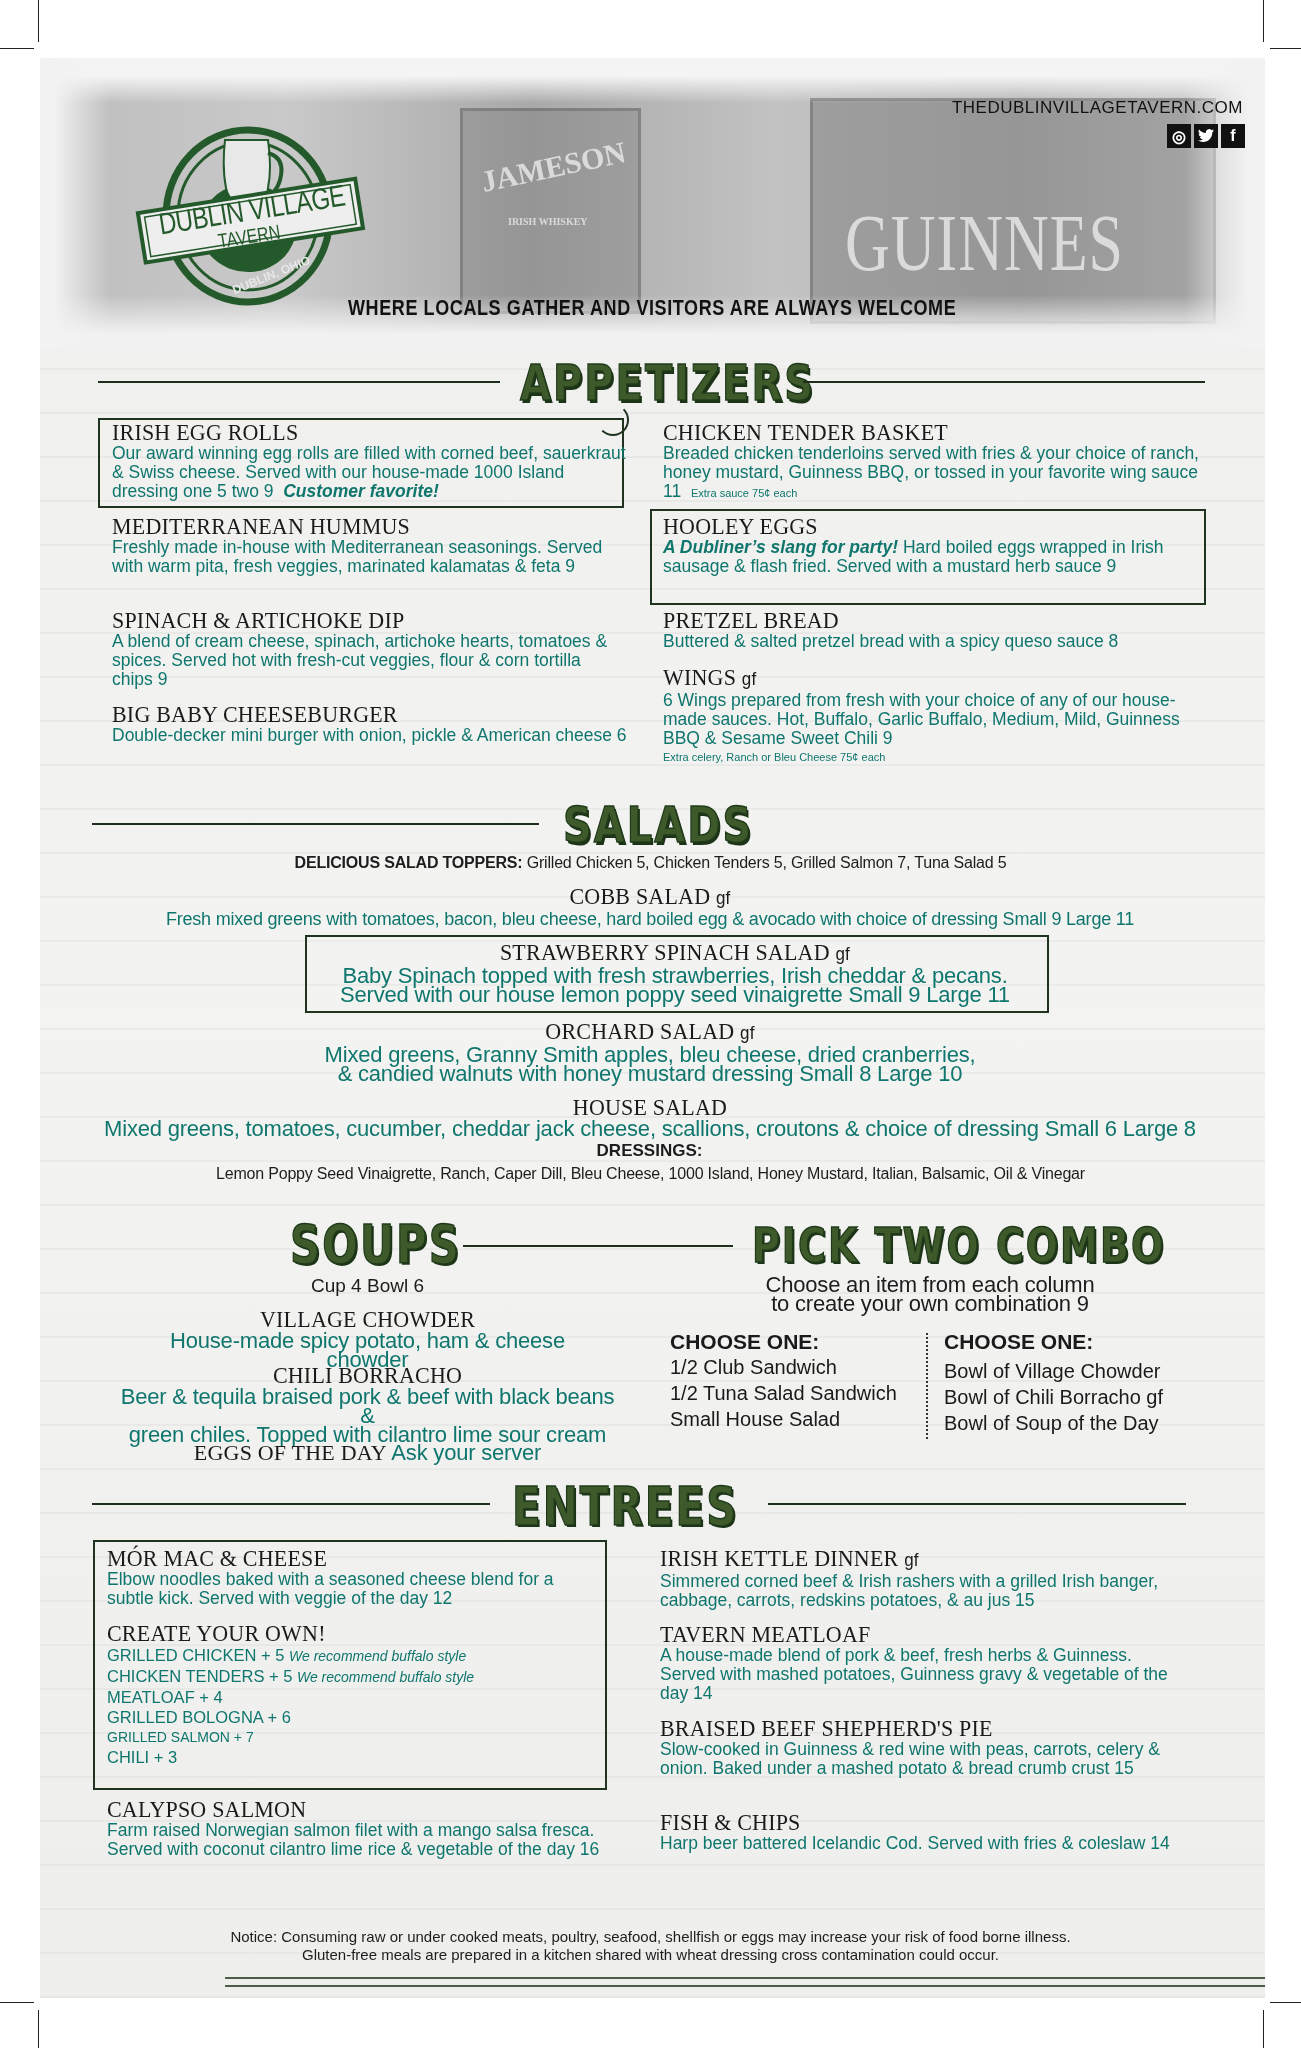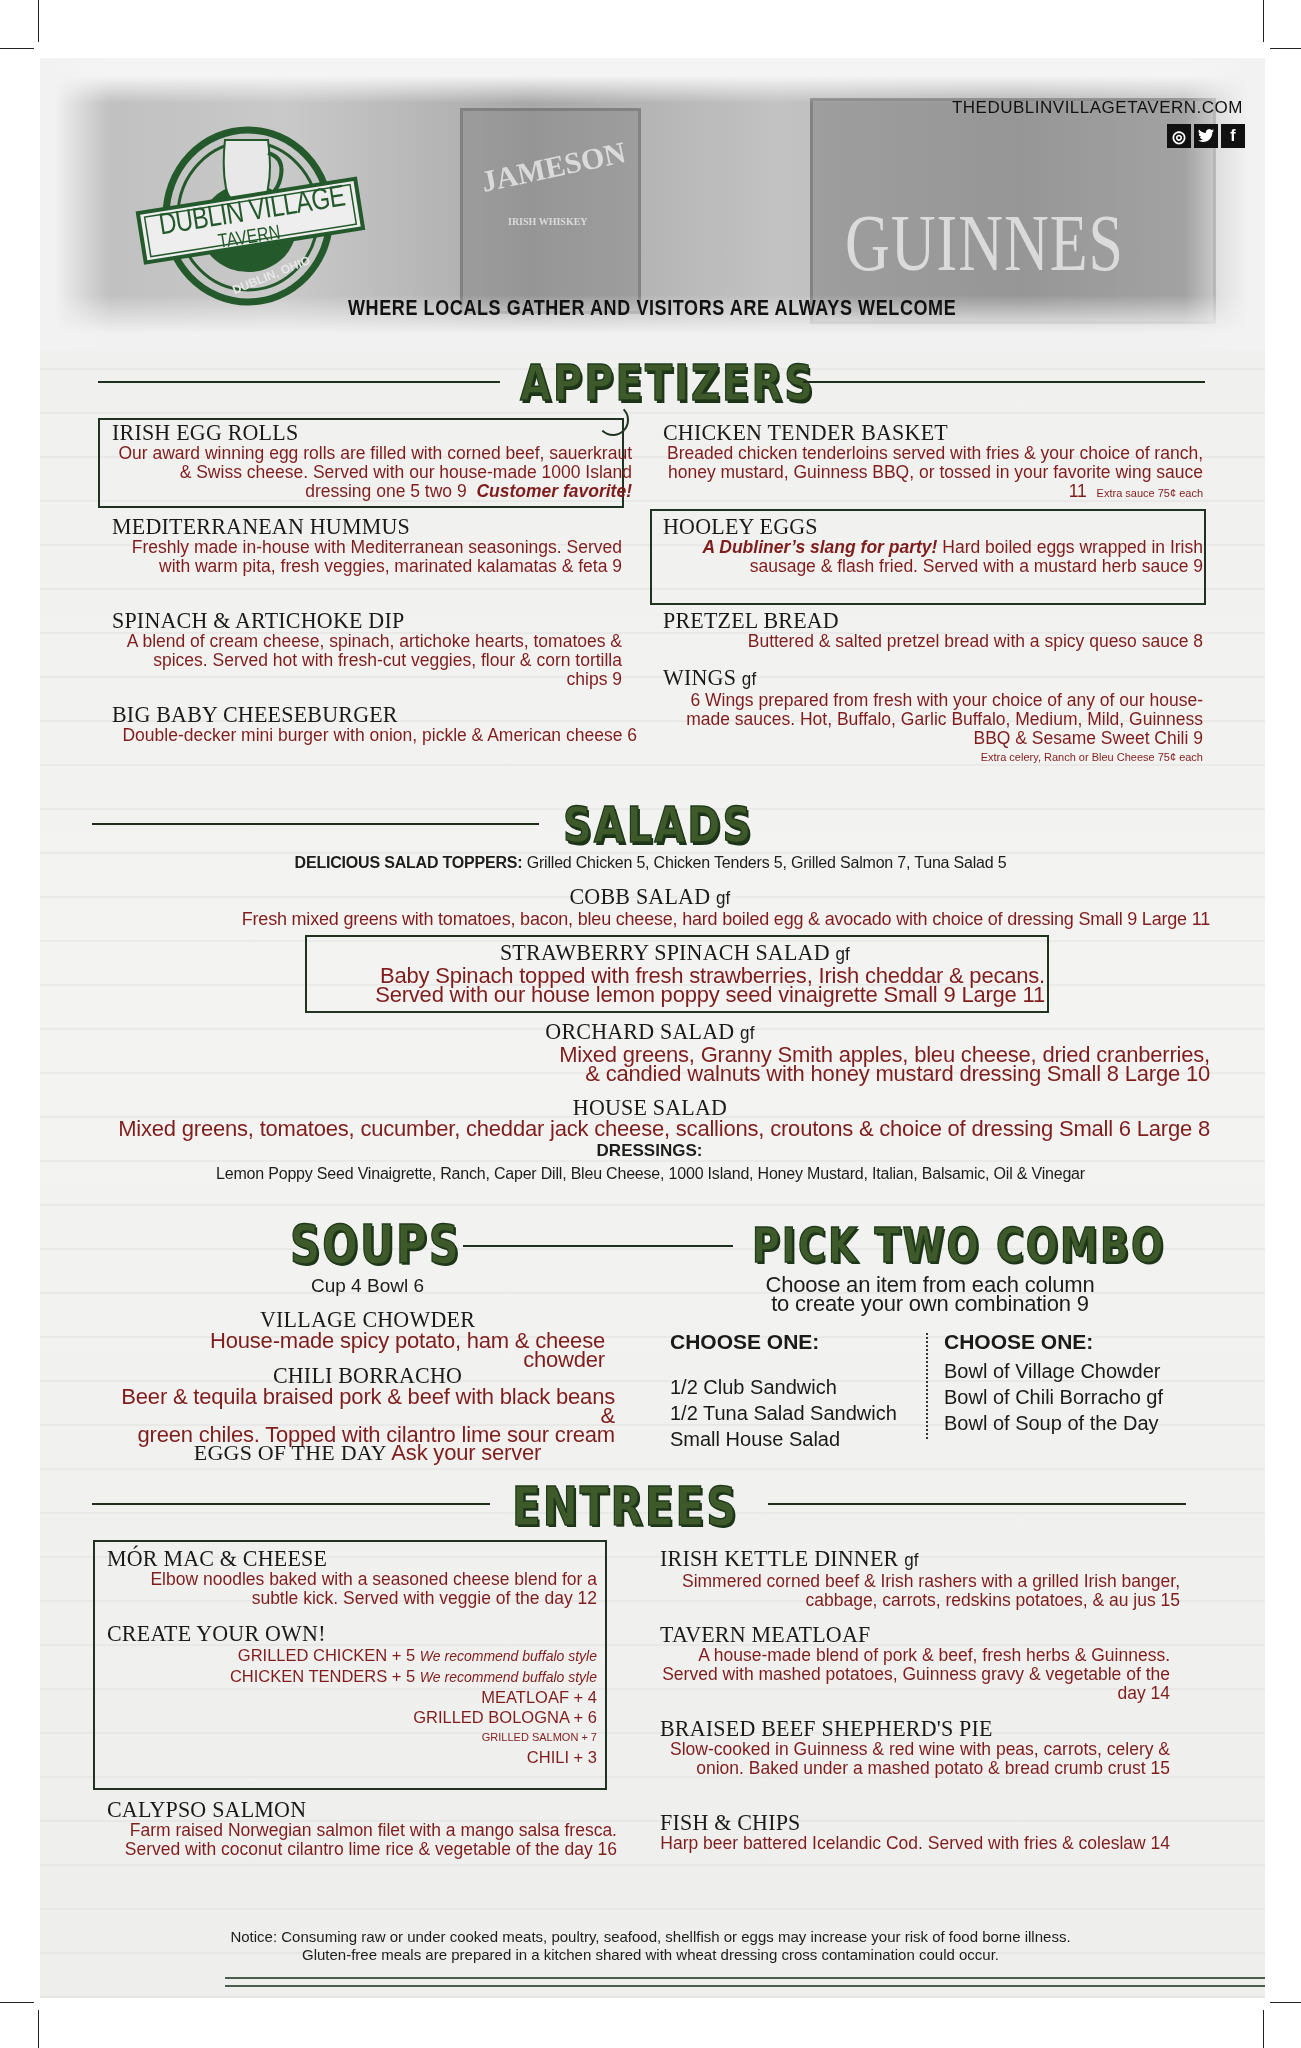--- a/index.html
+++ b/index.html
@@ -40,21 +40,21 @@
   .section-title {
     position:absolute; font-family:"DejaVu Sans", sans-serif; font-weight:bold;
     color:#3f5a2a; letter-spacing:2px; -webkit-text-stroke:1.2px #1f3a1a;
     text-shadow:2px 2px 0 #1c3317; transform:scaleY(1.25); transform-origin:top left;
   }
   .rule { position:absolute; height:2px; background:#1d2f1a; }
 
   .item { position:absolute; }
   .item-name { font-family:"Liberation Serif", serif; font-size:22px; line-height:22px; color:#1a1a1a; letter-spacing:0.2px; transform:scaleY(1.05); }
   .item-name .gf { font-family:"Liberation Sans", sans-serif; font-size:17px; }
-  .item-desc { font-size:17.5px; line-height:19px; color:#7f1d1d;text-align:right; }
+  .item-desc { font-size:17.5px; line-height:19px; color:#0f766e; }
   .item-desc i { font-weight:bold; }
   .small { font-size:11px; }
   .box { position:absolute; border:2px solid #1f3320; }
   .notch { position:absolute; width:28px; height:28px; border:2px solid #1f3320; border-radius:50%; background:#f1f1ef; }
 
   .center { text-align:center; }
   .narrow { font-size:22px; line-height:19px; letter-spacing:-0.2px; }
   .combo-h { font-size:21px; font-weight:bold; color:#1a1a1a; }
   .combo-li { font-size:20px; line-height:26px; color:#1a1a1a; }
   .dotted { position:absolute; border-left:2px dotted #333; }
@@ -206,21 +206,21 @@
   <span class="item-desc narrow">Ask your server</span>
 </div>
 
 <div class="section-title" style="left:752px;top:1218px;font-size:38px;">PICK TWO COMBO</div>
 <div class="center narrow" style="position:absolute;left:735px;width:390px;top:1275px;">
   <div>Choose an item from each column</div>
   <div>to create your own combination  9</div>
 </div>
 <div style="position:absolute;left:670px;top:1330px;">
   <div class="combo-h">CHOOSE ONE:</div>
-  <div class="combo-li" style="margin-top:20px;">1/2 Club Sandwich</div>
+  <div class="combo-li" style="margin-top:0;">1/2 Club Sandwich</div>
   <div class="combo-li">1/2 Tuna Salad Sandwich</div>
   <div class="combo-li">Small House Salad</div>
 </div>
 <div class="dotted" style="left:926px;top:1333px;height:106px;"></div>
 <div style="position:absolute;left:944px;top:1330px;">
   <div class="combo-h">CHOOSE ONE:</div>
   <div class="combo-li" style="margin-top:4px;">Bowl of Village Chowder</div>
   <div class="combo-li">Bowl of Chili Borracho gf</div>
   <div class="combo-li">Bowl of Soup of the Day</div>
 </div>
@@ -233,21 +233,21 @@
 <div class="item" style="left:107px;top:1548px;width:490px;">
   <div class="item-name">MÓR MAC &amp; CHEESE</div>
   <div class="item-desc">Elbow noodles baked with a seasoned cheese blend for a subtle kick. Served with veggie of the day 12</div>
 </div>
 <div class="item" style="left:107px;top:1623px;width:490px;">
   <div class="item-name">CREATE YOUR OWN!</div>
   <div class="item-desc" style="font-size:16.5px;line-height:20px;"><span>GRILLED CHICKEN + 5</span> <i style="font-weight:normal;font-size:14px;">We recommend buffalo style</i></div>
   <div class="item-desc" style="font-size:16.5px;line-height:20px;"><span>CHICKEN TENDERS + 5</span> <i style="font-weight:normal;font-size:14px;">We recommend buffalo style</i></div>
   <div class="item-desc" style="font-size:16.5px;line-height:20px;">MEATLOAF + 4</div>
   <div class="item-desc" style="font-size:16.5px;line-height:20px;">GRILLED BOLOGNA + 6</div>
-  <div class="item-desc" style="font-size:11px;line-height:20px;">GRILLED SALMON + 7</div>
+  <div class="item-desc" style="font-size:14px;line-height:20px;">GRILLED SALMON + 7</div>
   <div class="item-desc" style="font-size:16.5px;line-height:20px;">CHILI + 3</div>
 </div>
 <div class="item" style="left:107px;top:1799px;width:510px;">
   <div class="item-name">CALYPSO SALMON</div>
   <div class="item-desc">Farm raised Norwegian salmon filet with a mango salsa fresca. Served with coconut cilantro lime rice &amp; vegetable of the day 16</div>
 </div>
 
 <div class="item" style="left:660px;top:1548px;width:520px;">
   <div class="item-name"><span>IRISH KETTLE DINNER</span> <span class="gf">gf</span></div>
   <div class="item-desc">Simmered corned beef &amp; Irish rashers with a grilled Irish banger, cabbage, carrots, redskins potatoes, &amp; au jus 15</div>

